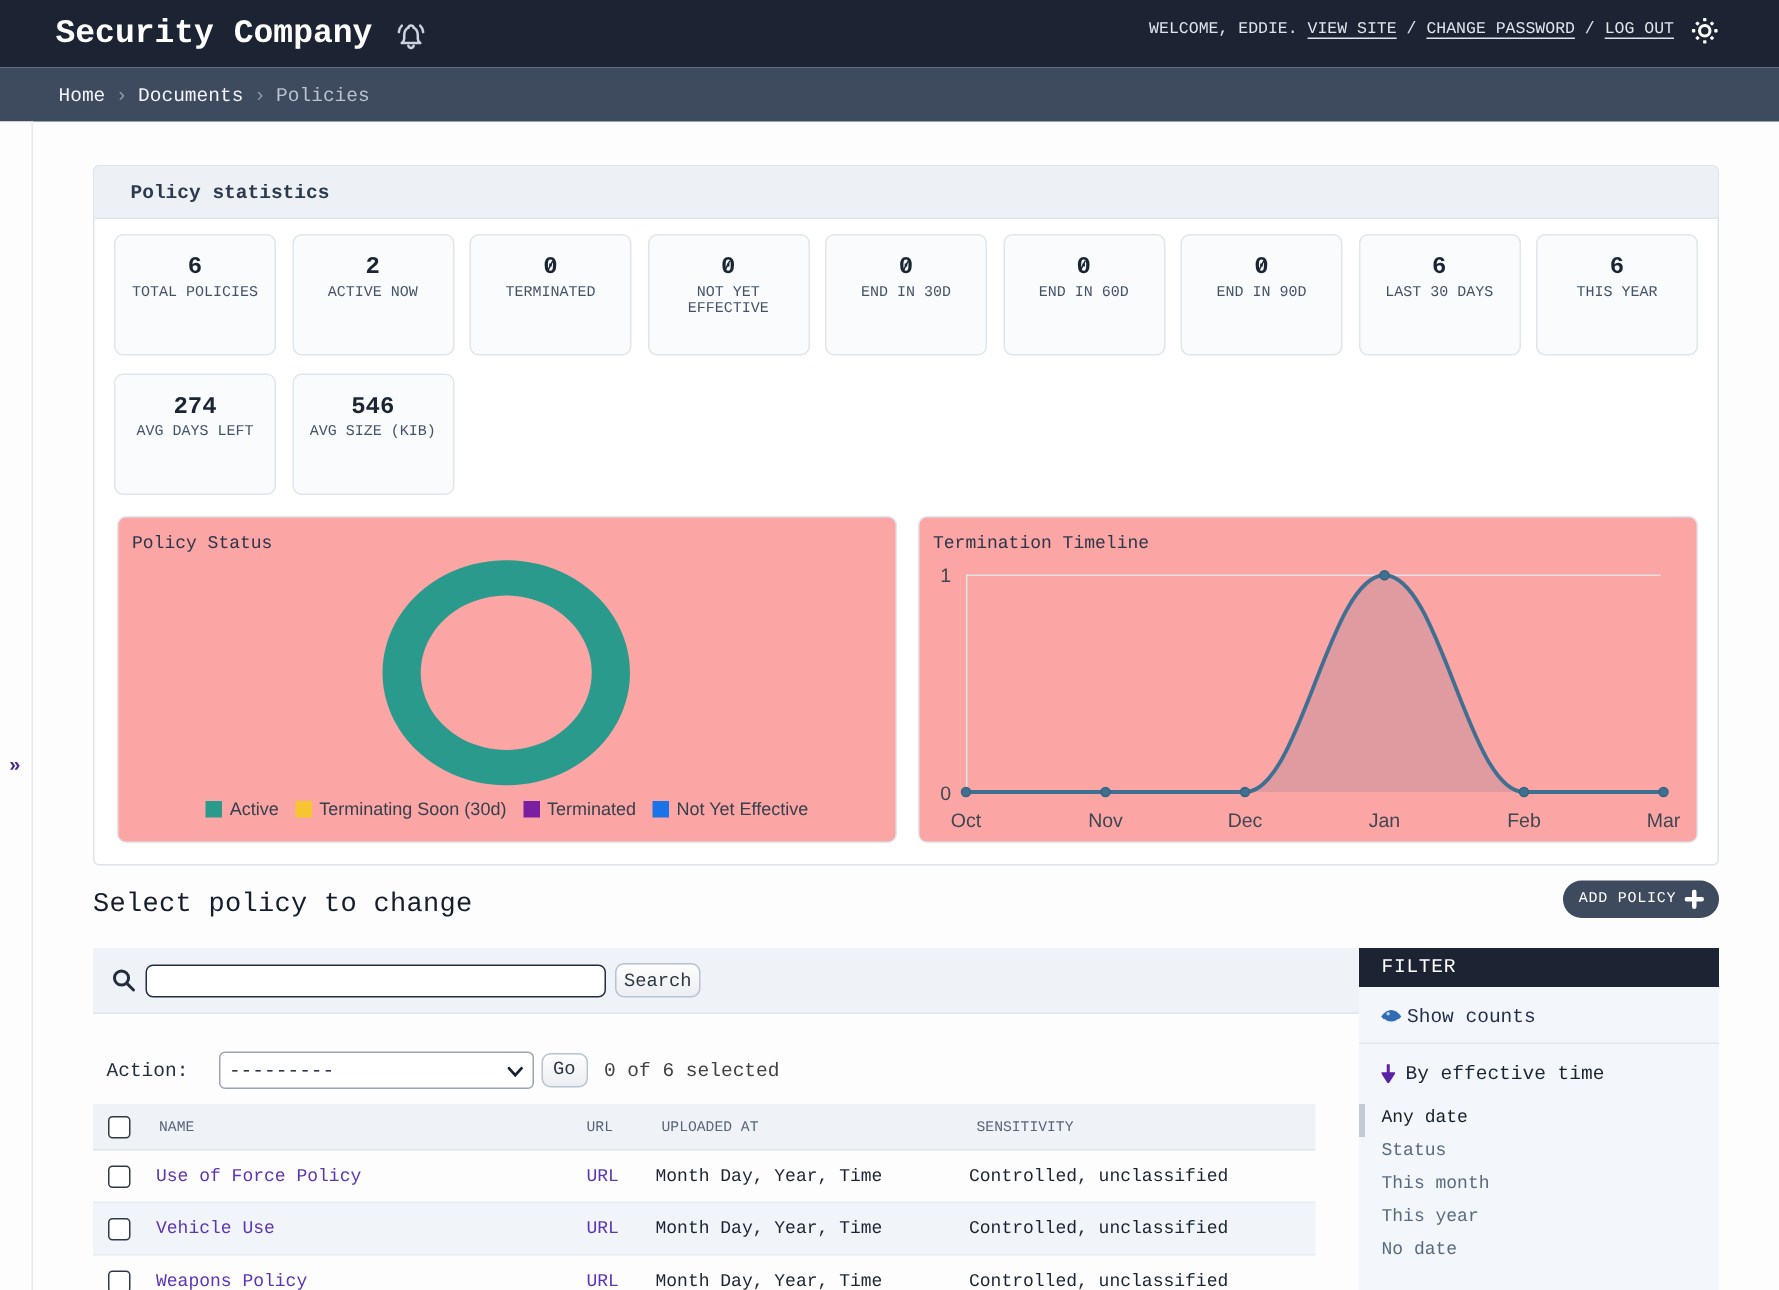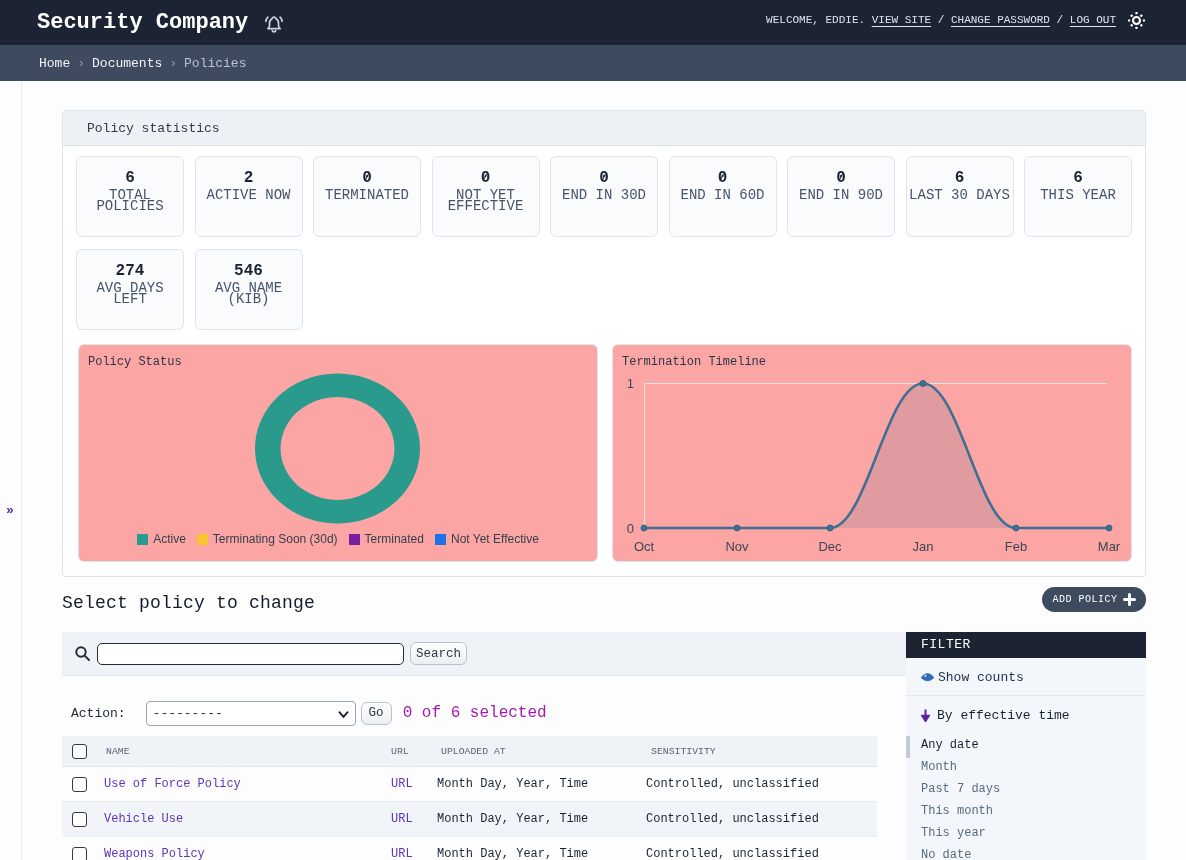--- a/index.html
+++ b/index.html
@@ -18,25 +18,25 @@
 .crumbs{position:absolute;left:0;top:45px;width:1186px;height:36px;background:#3e4a5d;display:flex;align-items:center;font-size:13px;color:#9aa5b5}
 .crumbs .inner{margin-left:39px}
 .crumbs a{color:#f2f5f9}
 .crumbs .sep{color:#8e99ab;padding:0 7px}
 .crumbs .cur{color:#b8c2d0}
 
 .rail{position:absolute;left:0;top:81px;width:22px;height:779px;background:#fdfdfe;border-right:1px solid #e7ebf0}
 .railtoggle{position:absolute;left:6px;top:503px;color:#4c2889;font-size:13px;font-weight:700}
 
 .module{position:absolute;left:62px;top:110px;width:1084px;height:467px;background:#fff;border:1px solid #dce3eb;border-radius:4px}
-.module h2{background:#edf1f6;border-bottom:1px solid #dce3eb;height:35px;line-height:35px;padding-left:24px;font-size:13px;font-weight:400;color:#2d3a4e;border-radius:3px 3px 0 0}
+.module h2{background:#edf1f6;border-bottom:1px solid #dce3eb;height:35px;line-height:35px;padding-left:24px;font-size:13px;font-weight:700;color:#2d3a4e;border-radius:3px 3px 0 0}
 .cards{position:absolute;left:13px;top:45px;width:1056px;display:flex;flex-wrap:wrap;gap:12px 10.5px}
 .card{width:108px;height:81px;background:#fafbfd;border:1px solid #dfe5ed;border-radius:6px;text-align:center;padding-top:13px}
 .card .num{font-size:16px;font-weight:700;color:#1a2433;line-height:16px}
-.card .lbl{font-size:14px;color:#45536a;line-height:11px;margin-top:4px}
+.card .lbl{font-size:10px;color:#45536a;line-height:11px;margin-top:4px}
 .zero{position:relative;display:inline-block}
 .zero::after{content:"";position:absolute;left:50%;top:50%;width:1.3px;height:7.5px;background:currentColor;transform:translate(-50%,-60%) rotate(27deg)}
 
 .chartbox{position:absolute;top:233px;width:520px;height:218px;background:#fca5a5;border:1px solid #dfe5ed;border-radius:6px}
 .chartbox .ctitle{position:absolute;left:9px;top:10px;font-size:12px;color:#2b3749}
 .cb1{left:15px}
 .cb2{left:549px}
 .legend{position:absolute;left:0;top:187px;width:518px;display:flex;justify-content:center;gap:11px;font-family:"Liberation Sans",sans-serif;font-size:12px;color:#36404c;align-items:center}
 .legend .it{display:flex;align-items:center;gap:5px}
 .legend .sq{width:11px;height:11px;display:inline-block}
@@ -47,21 +47,21 @@
 .searchbar{position:absolute;left:62px;top:632px;width:960px;height:44px;background:#eff3f8;border-bottom:1px solid #e0e6ee;display:flex;align-items:center}
 .searchbar .mag{margin-left:12px}
 .searchbar input{width:307px;height:22px;margin-left:6px;border:1.4px solid #222e3e;border-radius:5px;background:#fff;outline:none;font-family:"Liberation Mono",monospace;font-size:13px;padding:0 6px}
 .btn{font-family:"Liberation Mono",monospace;font-size:12.5px;color:#2c3644;background:linear-gradient(#fefefe,#eceef1);border:1px solid #b7c3d3;border-radius:6px;height:23px;padding:0 10px;display:inline-flex;align-items:center}
 .searchbar .btn{margin-left:6px;padding:0 5px}
 .actions{position:absolute;left:62px;top:687px;width:815px;height:52px;display:flex;align-items:center;font-size:13px;color:#222e3e}
 .actions .albl{margin-left:9px}
 .selectbox{width:210px;height:25px;border:1px solid #9aa4b2;border-radius:4px;background:#fff;margin-left:20px;position:relative;font-size:13px;line-height:23px;padding-left:6px;color:#222e3e}
 .selectbox svg{position:absolute;right:6px;top:7px}
 .actions .btn{margin-left:5px;padding:0 7px}
-.counter{margin-left:11px;font-size:16px;color:#a21caf}
+.counter{margin-left:11px;font-size:13px;color:#404040}
 
 .rtable{position:absolute;left:62px;top:736px;width:815px}
 .trow{display:flex;align-items:center;position:relative}
 .thead{height:31px;background:#eff3f8;border-bottom:1px solid #dfe5ec;font-size:9.8px;color:#59647a}
 .tbody{height:35px;font-size:12px;border-bottom:1px solid #e9edf2}
 .alt{background:#f1f4f9}
 .cbx{width:15px;height:15px;border:1.5px solid #2f3a48;border-radius:3px;background:#fff;position:absolute;left:10px;top:50%;margin-top:-7.5px}
 .c-name{position:absolute;left:42px}
 .c-url{position:absolute;left:329px}
 .c-up{position:absolute;left:375px}
@@ -161,21 +161,21 @@
     <div class="card">
         <div class="num">6</div>
         <div class="lbl">THIS YEAR</div>
       </div>
     <div class="card">
         <div class="num">274</div>
         <div class="lbl">AVG DAYS LEFT</div>
       </div>
     <div class="card">
         <div class="num">546</div>
-        <div class="lbl">AVG NAME (KIB)</div>
+        <div class="lbl">AVG SIZE (KIB)</div>
       </div>
   </div>
 
   <div class="chartbox cb1">
     <div class="ctitle">Policy Status</div>
     <svg width="518" height="216" viewBox="0 0 518 216">
       <path fill="#2a9a8d" fill-rule="evenodd" d="M258.5 28.5 a82.5 75 0 1 0 0.001 0 Z M258.5 52 a57 51.5 0 1 1 -0.001 0 Z"></path>
     </svg>
     <div class="legend">
       <span class="it"><span class="sq" style="background:#2a9a8d"></span>Active</span>
@@ -284,19 +284,18 @@
   </div>
   <div class="divider"></div>
   <div class="btitle">
       <svg class="arr" width="9" height="13" viewBox="0 0 9 13" style="margin-top:1px">
         <path d="M4.5 0.5 V7 M4.5 12 L1.2 6.8 H7.8 Z" fill="#5b21a6" stroke="#5b21a6" stroke-width="2"></path>
       </svg>
       <span>By effective time</span>
     </div>
   <ul>
     <li class="sel">Any date</li>
-    <li>Month</li>
-    <li>Past 7 days</li>
+    <li>Status</li>
     <li>This month</li>
     <li>This year</li>
     <li>No date</li>
   </ul>
 </div>
 
 </body></html>

